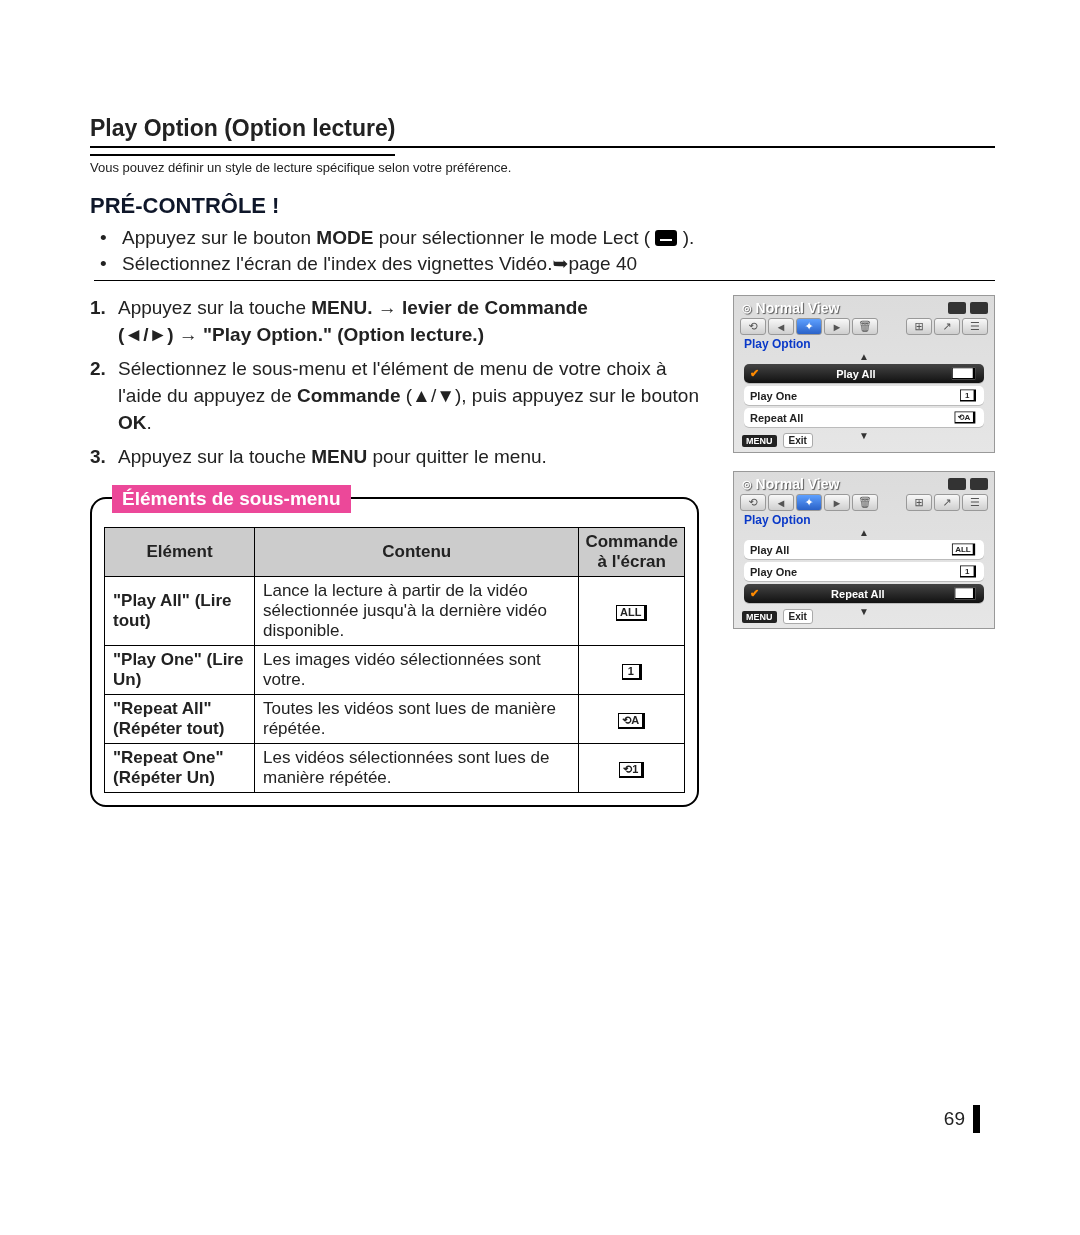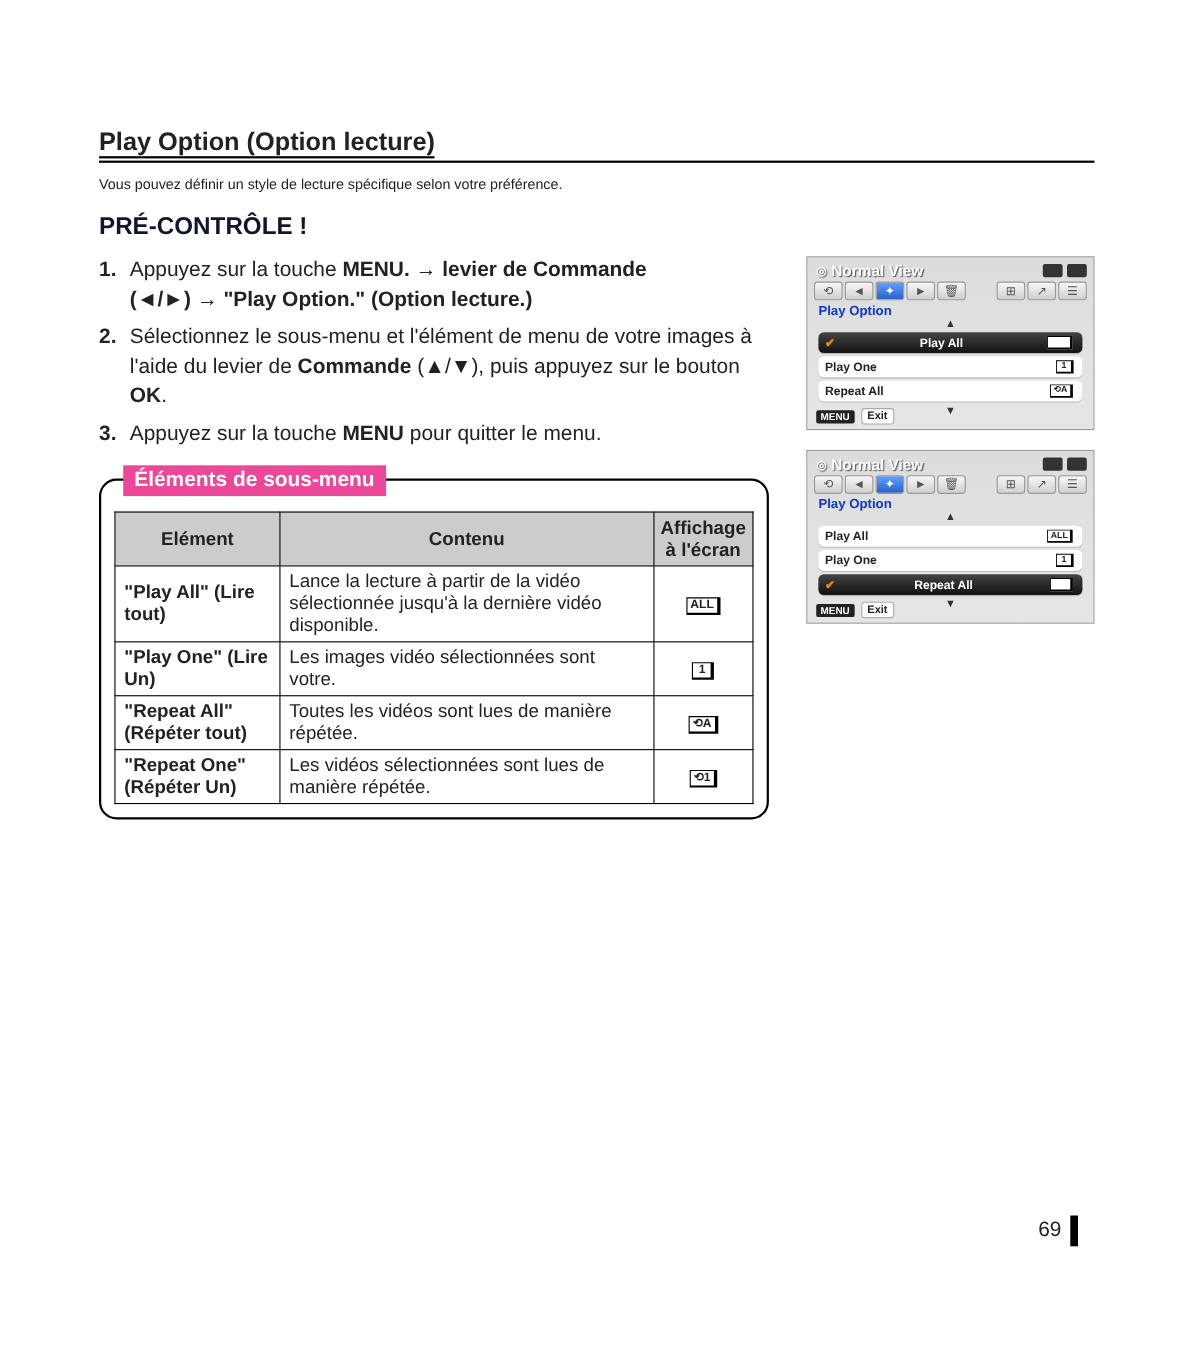--- a/index.html
+++ b/index.html
@@ -19,21 +19,21 @@
     font-size: 23px;
     font-weight: bold;
     border-bottom: 2px solid #000;
     padding-bottom: 4px;
     margin-bottom: 6px;
     display: inline-block;
     width: 100%;
   }
   .page-title span {
     border-bottom: 2px solid #000;
-    padding-bottom: 1px;
+    padding-bottom: 13px;
   }
   .intro {
     font-size: 13px;
     margin: 6px 0 18px 0;
     font-weight: 400;
   }
   .precheck {
     color: #0f172a;
     font-weight: bold;
     font-size: 22px;
@@ -241,44 +241,50 @@
 <div class="page">
 
   <div class="page-title">
     <span>Play Option (Option lecture)</span>
   </div>
 
   <div class="intro">Vous pouvez définir un style de lecture spécifique selon votre préférence.</div>
 
   <div class="precheck">PRÉ-CONTRÔLE !</div>
 
+  <ul class="bullets">
+    <li>
+      <span>Appuyez sur le bouton </span><span class="b">MODE</span><span> pour sélectionner le mode Lect ( </span><span class="mode-icon"></span><span> ).</span>
+    </li>
+    <li>Sélectionnez l'écran de l'index des vignettes Vidéo.➥page 40</li>
+  </ul>
 
   <div class="layout">
     <div class="left">
       <ol class="steps">
         <li>
           <span>Appuyez sur la touche </span><span class="b">MENU. → levier de Commande</span><br>
           <span class="b">(◄/►) → "Play Option." (Option lecture.)</span>
         </li>
         <li>
-          <span>Sélectionnez le sous-menu et l'élément de menu de votre images à l'aide du levier de </span><span class="b">Commande</span><span> (▲/▼), puis appuyez sur le bouton </span><span class="b">OK</span><span>.</span>
+          <span>Sélectionnez le sous-menu et l'élément de menu de votre choix à l'aide du appuyez de </span><span class="b">Commande</span><span> (▲/▼), puis appuyez sur le bouton </span><span class="b">OK</span><span>.</span>
         </li>
         <li>
           <span>Appuyez sur la touche </span><span class="b">MENU</span><span> pour quitter le menu.</span>
         </li>
       </ol>
 
       <div class="submenu-box">
         <div class="submenu-header">Éléments de sous-menu</div>
         <table class="sm">
           <thead>
             <tr>
               <th>Elément</th>
               <th>Contenu</th>
-              <th>Affichage à l'écran</th>
+              <th>Commande à l'écran</th>
             </tr>
           </thead>
           <tbody id="tbody">
               <tr>
                 <td>"Play All" (Lire tout)</td>
   <td>Lance la lecture à partir de la vidéo sélectionnée jusqu'à la dernière vidéo disponible.</td>
   <td><span class="badge">ALL</span></td>
               </tr>
               <tr>
                 <td>"Play One" (Lire Un)</td>

